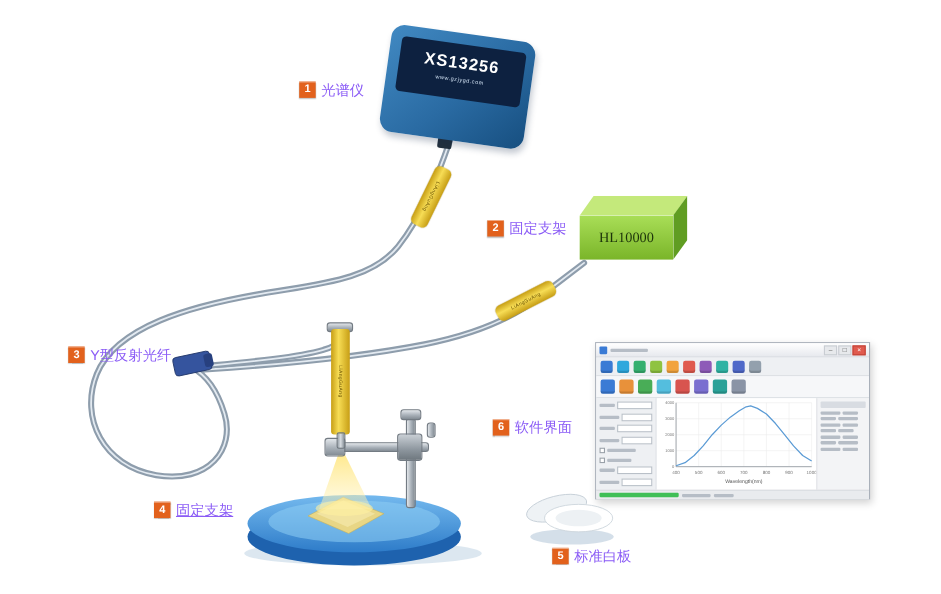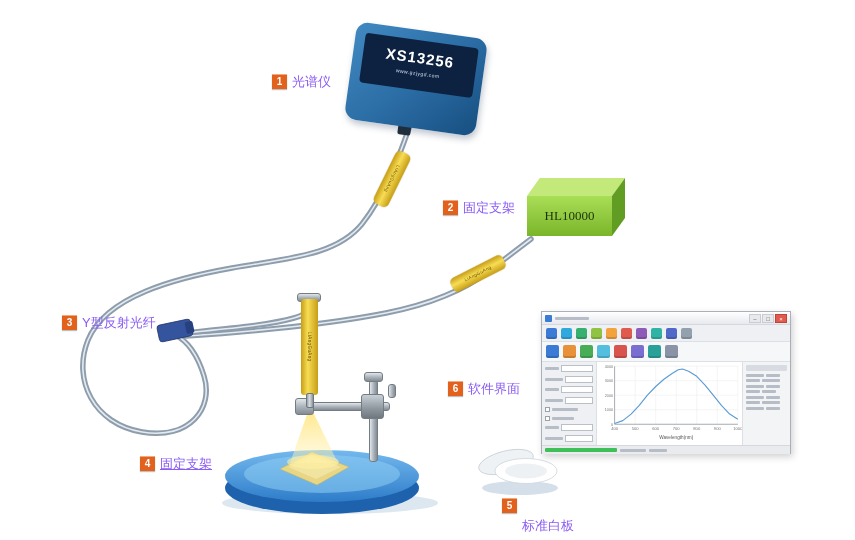--- a/index.html
+++ b/index.html
@@ -327,18 +327,18 @@
   <div class="badge" style="left:443px;top:200px;">2</div>
   <div class="callout" style="left:463px;top:200px;">固定支架</div>
 
   <div class="badge" style="left:62px;top:315px;">3</div>
   <div class="callout" style="left:82px;top:315px;">Y型反射光纤</div>
 
   <div class="badge" style="left:140px;top:456px;">4</div>
   <div class="callout" style="left:160px;top:456px;text-decoration:underline;">固定支架</div>
 
   <div class="badge" style="left:502px;top:498px;">5</div>
-  <div class="callout" style="left:522px;top:498px;margin-top:20px;">标准白板</div>
+  <div class="callout" style="left:522px;top:498px;">标准白板</div>
 
   <div class="badge" style="left:448px;top:381px;">6</div>
   <div class="callout" style="left:468px;top:381px;">软件界面</div>
 
 </div>
 
 </body></html>

